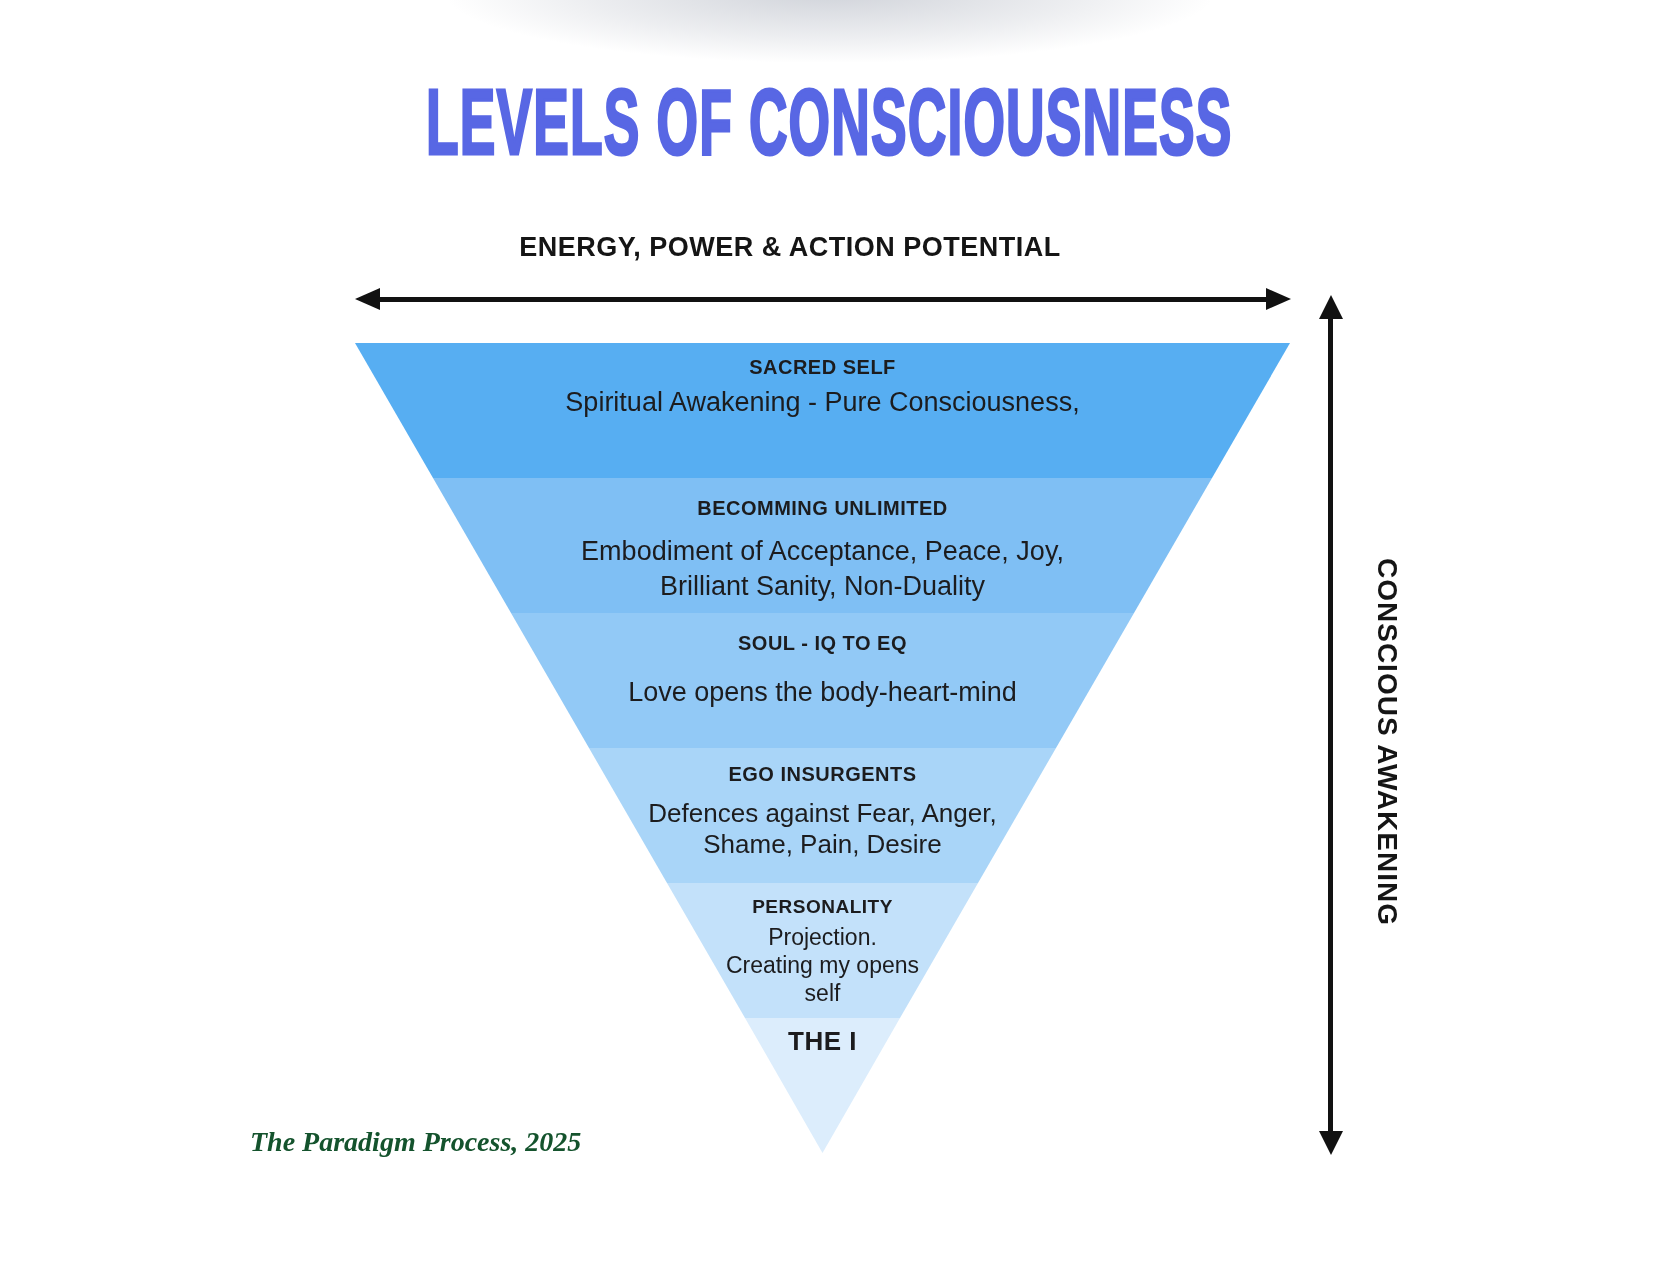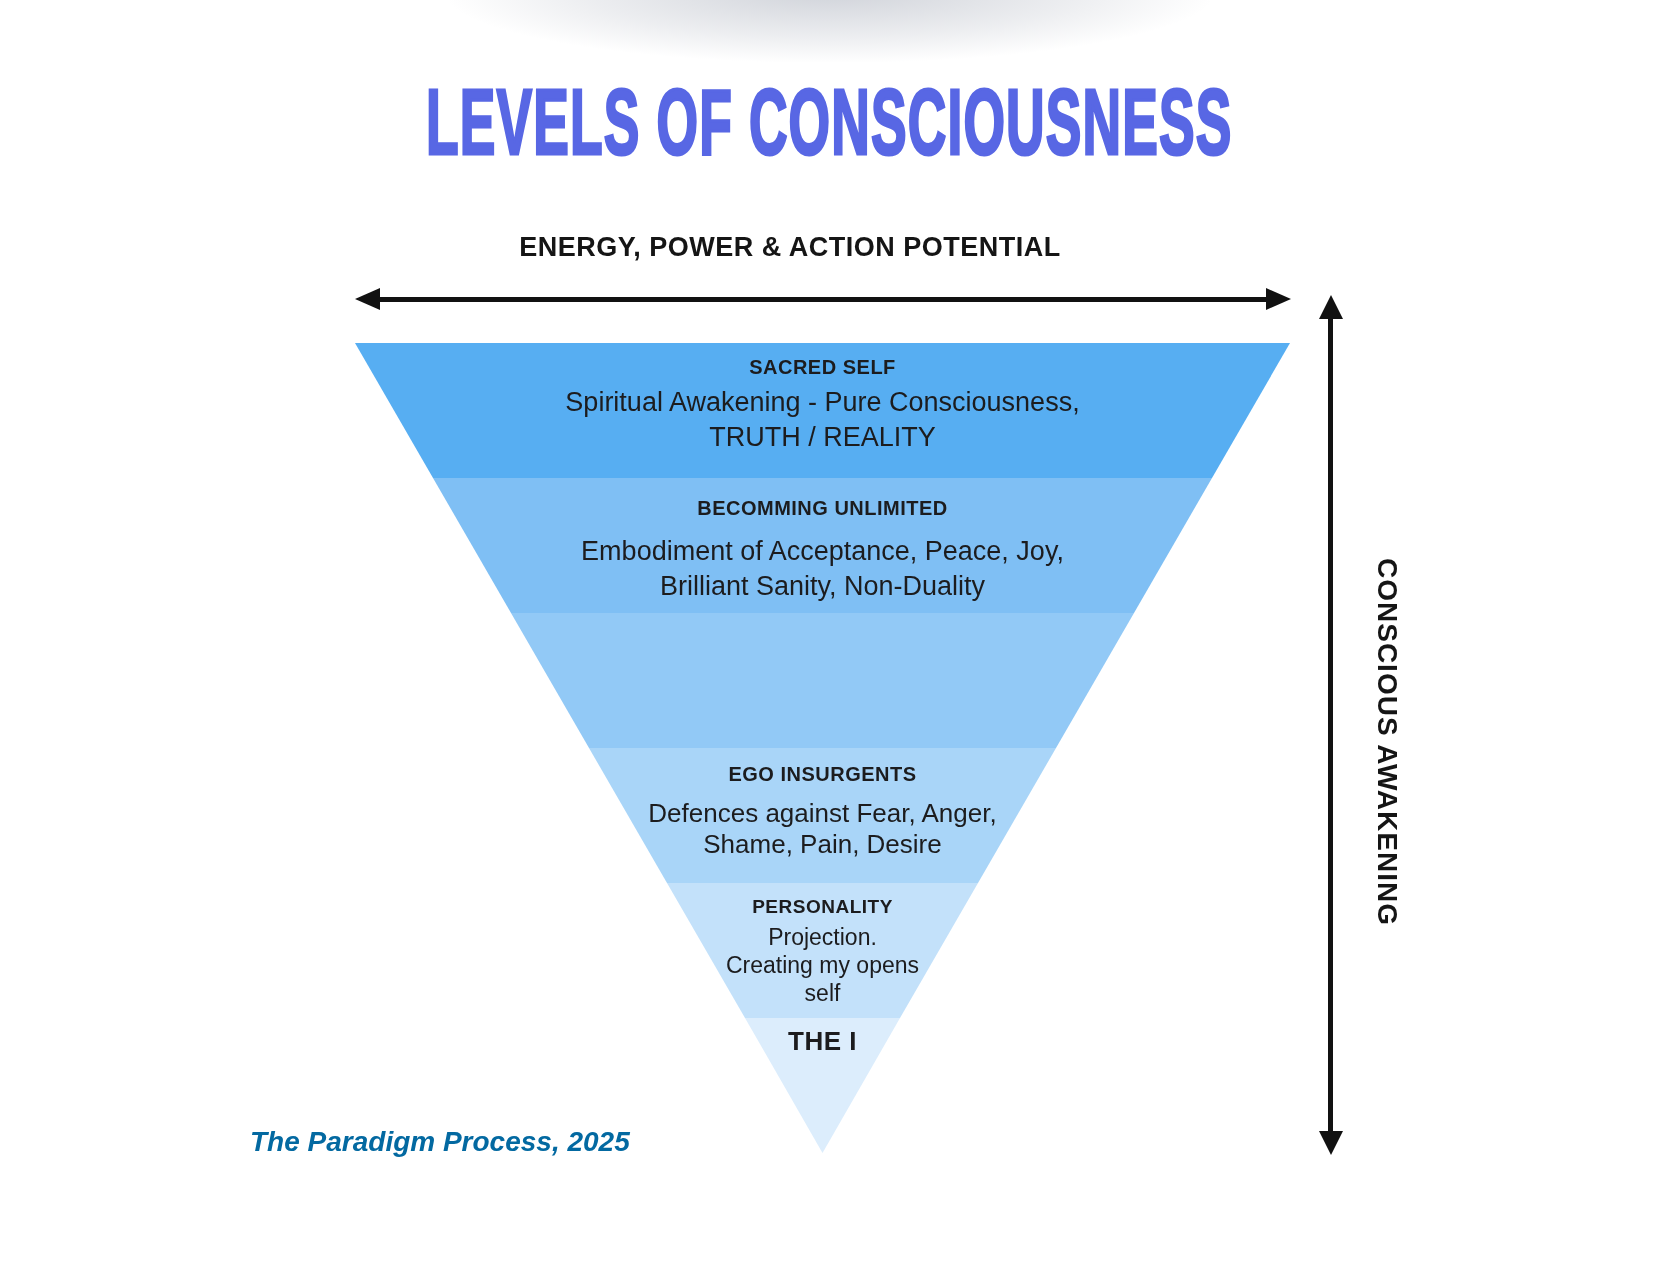--- a/index.html
+++ b/index.html
@@ -138,21 +138,22 @@
   .t5 .band-line { font-size: 23px; line-height: 28px; }
   .t6 { top: 682px; }
   .t6 .band-title { font-size: 26px; line-height: 32px; }
 
   .attribution {
     position: absolute;
     left: 250px; top: 1126px;
     font-size: 28px;
     font-weight: 700;
     font-style: italic;
-    color: #0369a1;
+    color: #14532d;
+    font-family: Liberation Serif, serif;
   }
 </style>
 </head>
 <body>
 
 <div class="canvas">
 
   <div class="top-shadow"></div>
 
   <h1 class="title"><span class="title-inner" style="color: rgb(88, 103, 228);">LEVELS OF CONSCIOUSNESS</span></h1>
@@ -170,29 +171,32 @@
     <div class="band b1" style="background-color: rgb(87, 174, 242);"></div>
     <div class="band b2" style="background-color: rgb(127, 191, 244);"></div>
     <div class="band b3" style="background-color: rgb(146, 201, 246);"></div>
     <div class="band b4" style="background-color: rgb(169, 213, 248);"></div>
     <div class="band b5" style="background-color: rgb(195, 225, 250);"></div>
     <div class="band b6" style="background-color: rgb(220, 237, 252);"></div>
 
     <div class="band-text t1">
       <div class="band-title">SACRED SELF</div>
       <div class="band-line">Spiritual Awakening - Pure Consciousness,</div>
-      <div class="band-line">TRUTH / REALITY</div>
     </div>
 
     <div class="band-text t2">
       <div class="band-title">BECOMMING UNLIMITED</div>
       <div class="band-line">Embodiment of Acceptance, Peace, Joy,</div>
       <div class="band-line">Brilliant Sanity, Non-Duality</div>
     </div>
 
+    <div class="band-text t3">
+      <div class="band-title">SOUL - IQ TO EQ</div>
+      <div class="band-line">Love opens the body-heart-mind</div>
+    </div>
 
     <div class="band-text t4">
       <div class="band-title">EGO INSURGENTS</div>
       <div class="band-line">Defences against Fear, Anger,</div>
       <div class="band-line">Shame, Pain, Desire</div>
     </div>
 
     <div class="band-text t5">
       <div class="band-title">PERSONALITY</div>
       <div class="band-line">Projection.</div>

